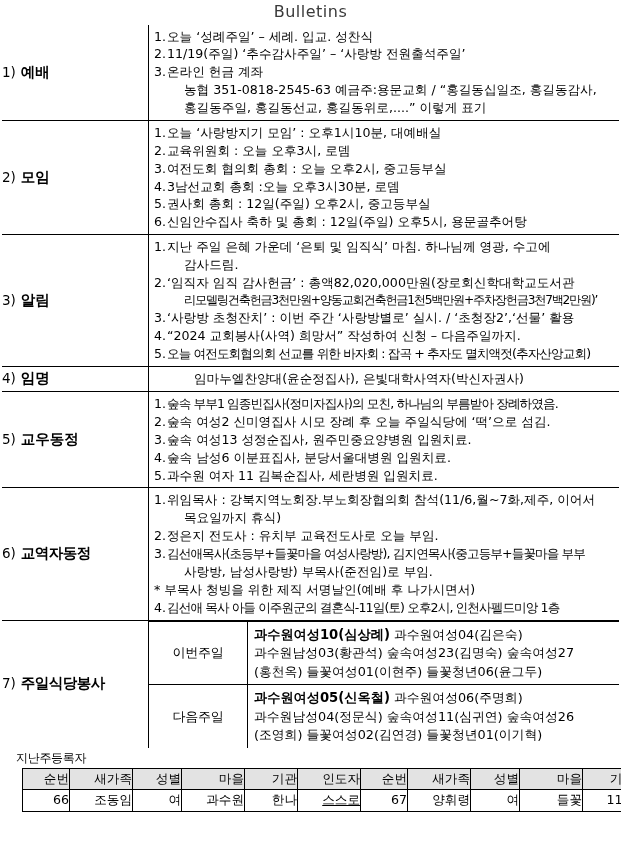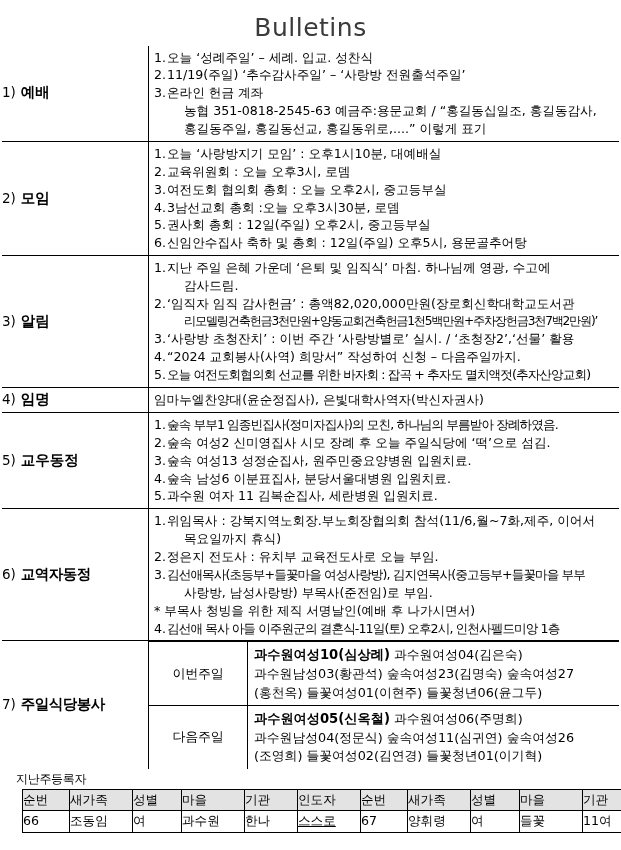--- a/index.html
+++ b/index.html
@@ -18,25 +18,25 @@
   .page {
     position: relative;
     width: 621px;
     height: 850px;
     box-sizing: border-box;
   }
 
   
   .doc-title {
     text-align: center;
-    font-size: 25px;
+    font-size: 16px;
     font-weight: 400;
     letter-spacing: 0.5px;
     color: #3a3a3a;
-    padding: 14px 0 4px 0;
+    padding: 3px 0 4px 0;
     line-height: 1.1;
   }
 
   
   .banner {
     background: #e3e3e3;
     border-top: 1px solid #000;
     border-bottom: 1px solid #000;
     text-align: center;
     font-size: 14px;
@@ -109,20 +109,21 @@
     letter-spacing: -1.25px;
     font-size: 12.2px;
     display: block;
     padding-left: 15px;
     text-indent: 0;
   }
   .cond-inline { letter-spacing: -0.9px; }
   .plain-line {
     font-size: 12.6px;
     line-height: 1.45;
+    margin-left: 40px;
   }
   li.star {
     padding-left: 18px;
     text-indent: -14px;
     font-size: 12.6px;
   }
 
   
   .meal-wrap { padding: 0 !important; }
   table.meal {
@@ -157,21 +158,21 @@
   }
   table.reg {
     border-collapse: collapse;
     table-layout: fixed;
     width: 583px;
     margin-left: 22px;
     border: 1px solid #000;
   }
   table.reg th, table.reg td {
     border: 1px solid #000;
-    text-align: left;
+    text-align: right;
     font-size: 12.6px;
     font-weight: 400;
     padding: 2px 0;
     line-height: 1.3;
     overflow: hidden;
     white-space: nowrap;
   }
   table.reg thead th { background: #e3e3e3; }
   table.reg td u { text-decoration: underline; }
   .c-seq  { width: 46px; }

